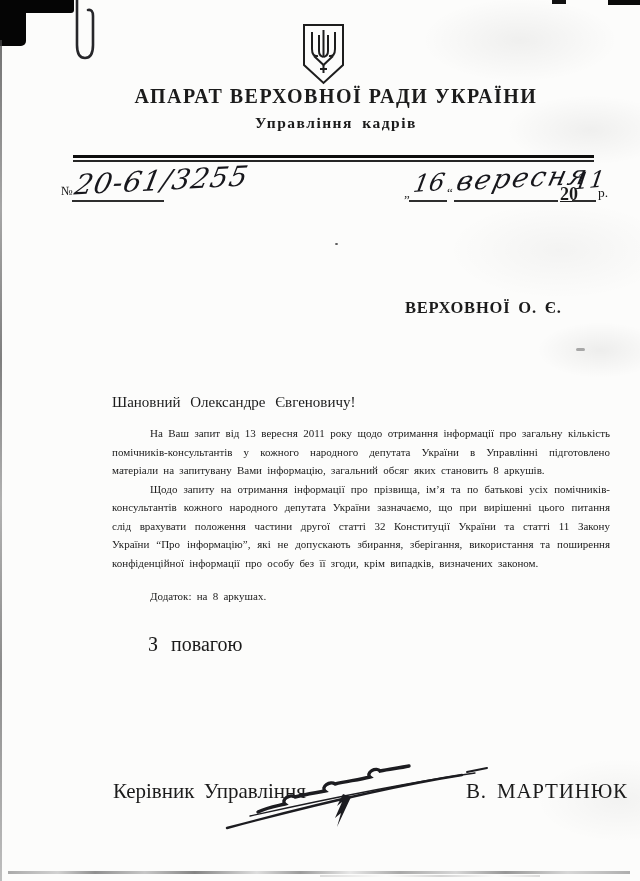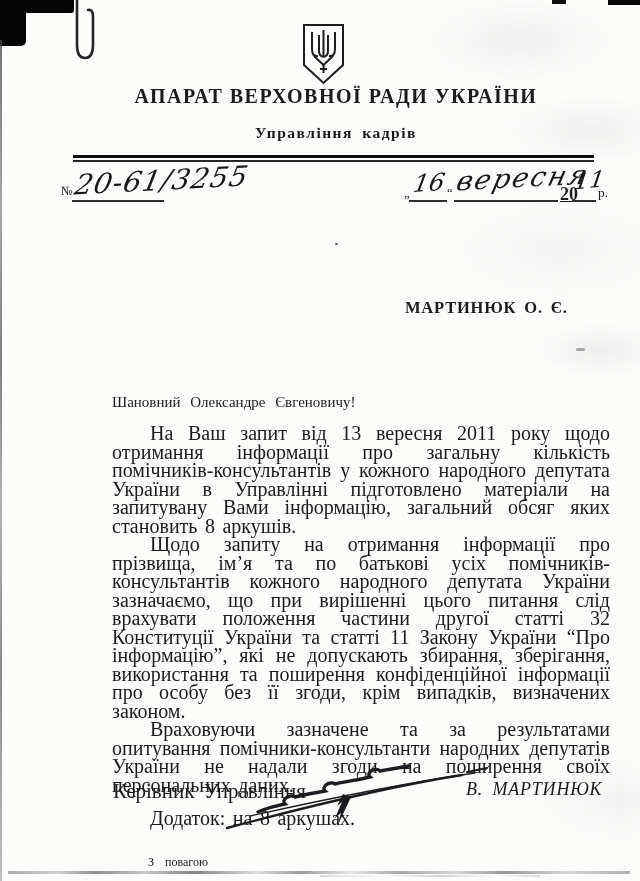--- a/index.html
+++ b/index.html
@@ -31,21 +31,21 @@
   .speck-2{left:576px;top:348px;width:9px;height:3px;background:#888;opacity:.7;border-radius:2px;}
   .bottom-streak{left:8px;top:871px;width:622px;height:3px;opacity:.85;
     background:linear-gradient(90deg,
       #9b9b9b 0%,#c9c9c9 8%,#7d7d7d 14%,#bdbdbd 22%,#6f6f6f 30%,#d8d8d8 40%,
       #8a8a8a 47%,#e3e3e3 55%,#9a9a9a 63%,#cfcfcf 72%,#858585 80%,#d0d0d0 90%,#a0a0a0 100%);}
   .bottom-streak2{left:320px;top:875px;width:220px;height:2px;opacity:.4;
     background:linear-gradient(90deg,#aaa 0%,transparent 30%,#999 55%,transparent 80%,#aaa 100%);}
   
   .header-text{left:40px;right:8px;text-align:center;}
   .org-name{top:85px;font-size:20px;font-weight:bold;letter-spacing:1.5px;}
-  .dept-name{top:124px;font-size:15.5px;font-weight:bold;letter-spacing:1.5px;word-spacing:4px;}
+  .dept-name{top:114px;font-size:15.5px;font-weight:bold;letter-spacing:1.5px;word-spacing:4px;}
   .address-line{top:135px;font-size:12.3px;letter-spacing:.2px;word-spacing:1px;}
   .rule{left:73px;top:155px;width:521px;height:2px;border-top:3px solid #0d0d0d;border-bottom:2px solid #262626;}
   
   .ref-label{left:61px;top:184px;font-size:12.5px;}
   .hand{font-family:"DejaVu Serif",serif;font-style:italic;color:#17171c;white-space:nowrap;display:inline-block;}
   .ref-number{left:76px;top:164px;font-size:28px;transform:skewX(-14deg) rotate(-3deg);letter-spacing:1px;}
   .ref-underline{left:72px;top:200px;width:92px;height:2px;background:#2e2e2e;}
   .q-open{left:404px;top:185px;font-size:13px;}
   .day-value{left:414px;top:169px;font-size:24px;transform:skewX(-14deg) rotate(-4deg);}
   .day-underline{left:409px;top:200px;width:38px;height:1.5px;background:#2e2e2e;}
@@ -54,27 +54,27 @@
   .month-underline{left:454px;top:200px;width:104px;height:1.5px;background:#2e2e2e;}
   .year-prefix{left:560px;top:184px;font-size:18px;font-weight:bold;text-decoration:underline;}
   .year-value{left:575px;top:167px;font-size:23px;transform:skewX(-14deg) rotate(-6deg);}
   .year-underline{left:572px;top:200px;width:24px;height:1.5px;background:#2e2e2e;}
   .year-suffix{left:598px;top:185px;font-size:13.5px;}
   
   .addressee{left:405px;top:298px;font-size:16.5px;font-weight:bold;letter-spacing:.8px;word-spacing:3px;}
   
   .body-block{left:112px;top:394px;width:498px;}
   .salutation{text-align:left;font-size:15px;padding-right:54px;word-spacing:6px;margin:0 0 13px 0;}
-  .body-block p.para{margin:0;font-size:20px;line-height:18.5px;text-align:justify;
+  .body-block p.para{margin:0;font-size:11px;line-height:18.5px;text-align:justify;
     text-indent:38px;word-spacing:2.5px;}
   .attachment{margin:15px 0 0 0 !important;text-align:left !important;}
-  .closing{margin:27px 0 0 0;padding-left:36px;font-size:12px;word-spacing:8px;}
+  .closing{margin:27px 0 0 0;padding-left:36px;font-size:20px;word-spacing:8px;}
   
   .signer-title{left:113px;top:779px;font-size:21px;word-spacing:4px;}
-  .signer-name{left:466px;top:779px;font-size:18px;letter-spacing:.8px;word-spacing:4px;font-style:italic;}
+  .signer-name{left:466px;top:779px;font-size:21px;letter-spacing:.8px;word-spacing:4px;}
   .signature-svg{left:212px;top:750px;}
   .paperclip-svg{left:70px;top:0;}
   .emblem-svg{left:300px;top:23px;}
 </style>
 </head>
 <body>
 
 <div class="page">
 
   <div class="abs artifact-top-band"></div>
@@ -118,27 +118,26 @@
   <span class="abs hand day-value">16</span>
   <div class="abs day-underline"></div>
   <span class="abs q-close">“</span>
   <span class="abs hand month-value">вересня</span>
   <div class="abs month-underline"></div>
   <span class="abs year-prefix">20</span>
   <span class="abs hand year-value">11</span>
   <div class="abs year-underline"></div>
   <span class="abs year-suffix">р.</span>
 
-  <div class="abs addressee">МАРТИНЮК  О. Є.</div>
+  <div class="abs addressee">ВЕРХОВНОЇ  О. Є.</div>
 
   <div class="abs body-block">
     <p class="salutation">Шановний  Олександре  Євгеновичу!</p>
     <p class="para">На Ваш запит від 13 вересня 2011 року щодо отримання інформації про загальну кількість помічників-консультантів у кожного народного депутата України в Управлінні підготовлено матеріали на запитувану Вами інформацію, загальний обсяг яких становить 8 аркушів.</p>
     <p class="para">Щодо запиту на отримання інформації про прізвища, ім’я та по батькові усіх помічників-консультантів кожного народного депутата України зазначаємо, що при вирішенні цього питання слід врахувати положення частини другої статті 32 Конституції України та статті 11 Закону України “Про інформацію”, які не допускають збирання, зберігання, використання та поширення конфіденційної інформації про особу без її згоди, крім випадків, визначених законом.</p>
-    <p class="para">Враховуючи зазначене та за результатами опитування помічники-консультанти народних депутатів України не надали згоди на поширення своїх персональних даних.</p>
     <p class="para attachment">Додаток:  на  8 аркушах.</p>
     <p class="closing">З  повагою</p>
   </div>
 
   <div class="abs signer-title">Керівник  Управління</div>
 
   <svg class="abs signature-svg" width="280" height="90" viewBox="0 0 280 90">
     <g stroke="#1c1c20" fill="none" stroke-linecap="round">
       <path d="M15 78 C 90 58, 180 36, 250 25" stroke-width="2.4"></path>
       <path d="M38 66 C 110 50, 200 32, 263 23" stroke-width="1.3"></path>

